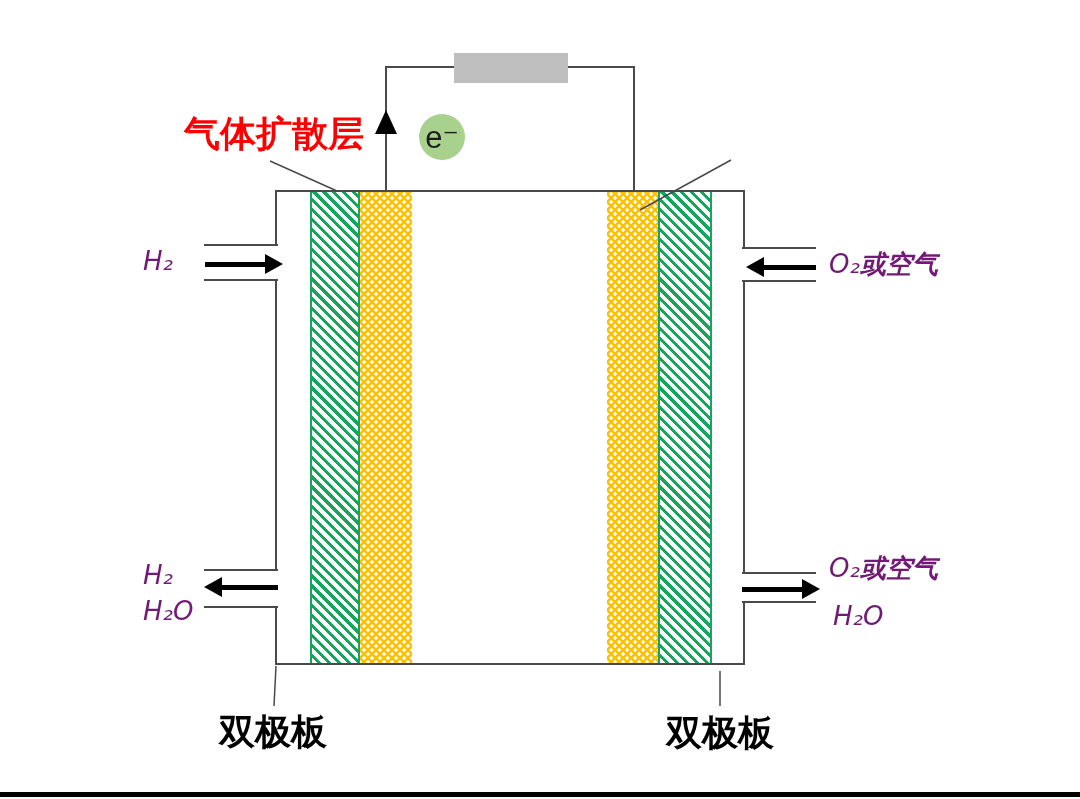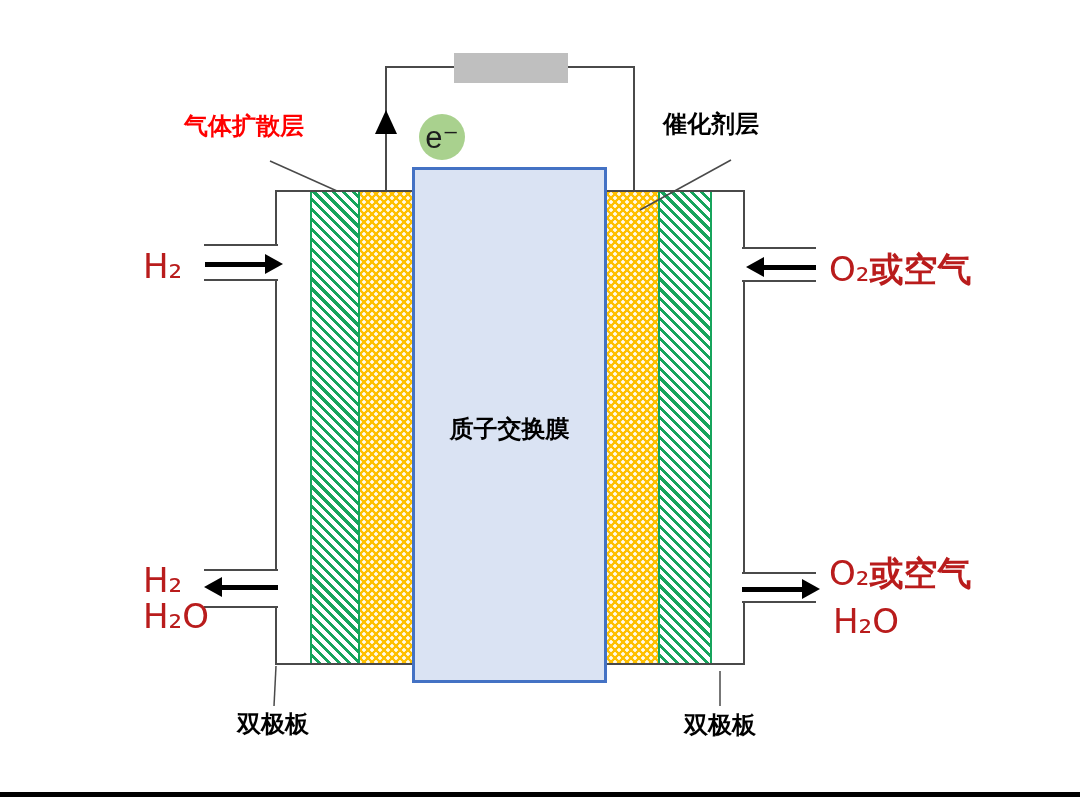--- a/index.html
+++ b/index.html
@@ -52,23 +52,23 @@
   .head-r{width:0;height:0;border-top:10px solid transparent;border-bottom:10px solid transparent;
           border-left:18px solid #000;}
   .head-l{width:0;height:0;border-top:10px solid transparent;border-bottom:10px solid transparent;
           border-right:18px solid #000;}
   .f-h2-in{left:205px;top:254px;width:78px;}
   .f-h2-out{left:204px;top:577px;width:74px;}
   .f-o2-in{left:746px;top:257px;width:70px;}
   .f-o2-out{left:742px;top:579px;width:78px;}
 
   
-  .cn{font-weight:700;font-size:24px;color:#000;white-space:nowrap;}
-  .gas{position:absolute;font-size:34px;font-weight:400;color:#b91c1c;white-space:nowrap;z-index:7;
-       font-family:"DejaVu Sans","Liberation Sans",sans-serif;}
+  .cn{font-weight:700;font-size:36px;color:#000;white-space:nowrap;}
+  .gas{position:absolute;font-size:26px;font-weight:400;color:#701a75;white-space:nowrap;z-index:7;
+       font-family:"DejaVu Sans","Liberation Sans",sans-serif;font-style:italic;}
   .gas .cnpart{font-weight:700;font-family:"Liberation Sans","DejaVu Sans",sans-serif;margin-top:21px;}
   .lbl{position:absolute;z-index:7;}
   .lbl-gdl{left:184px;top:110px;color:var(--gdl-label-red,#ff0000);}
   .lbl-cat{left:663px;top:108px;}
   .lbl-bp-left{left:203px;top:708px;width:140px;text-align:center;}
   .lbl-bp-right{left:650px;top:709px;width:140px;text-align:center;}
   .t-h2-in{left:143px;top:246px;}
   .t-h2-out{left:143px;top:560px;}
   .t-h2o-left{left:143px;top:596px;}
   .t-o2-in{left:829px;top:247px;}
@@ -91,23 +91,20 @@
   <div class="electron">
     <span>e⁻</span>
   </div>
 
   <div class="assembly-fill"></div>
   <div class="layer green-layer green-left"></div>
   <div class="layer yellow-layer yellow-left"></div>
   <div class="layer yellow-layer yellow-right"></div>
   <div class="layer green-layer green-right"></div>
   <div class="assembly-border"></div>
-  <div class="membrane">
-    <span class="cn">质子交换膜</span>
-  </div>
 
   <div class="channel ch-left-in"></div>
   <div class="channel ch-left-out"></div>
   <div class="channel ch-right-in"></div>
   <div class="channel ch-right-out"></div>
 
   <div class="flow f-h2-in">
     <div class="shaft"></div>
       <div class="head-r"></div>
   </div>
@@ -125,21 +122,20 @@
   </div>
 
   <svg class="pointer-svg">
     <line x1="270" y1="161" x2="337" y2="191" stroke="#4a4a4a" stroke-width="1.5"></line>
     <line x1="731" y1="160" x2="640" y2="210" stroke="#4a4a4a" stroke-width="1.5"></line>
     <line x1="276" y1="666" x2="274" y2="706" stroke="#4a4a4a" stroke-width="1.5"></line>
     <line x1="720" y1="671" x2="720" y2="706" stroke="#4a4a4a" stroke-width="1.5"></line>
   </svg>
 
   <div class="lbl lbl-gdl cn">气体扩散层</div>
-  <div class="lbl lbl-cat cn">催化剂层</div>
   <div class="lbl lbl-bp-left cn">双极板</div>
   <div class="lbl lbl-bp-right cn">双极板</div>
 
   <div class="gas t-h2-in">H₂</div>
   <div class="gas t-h2-out">H₂</div>
   <div class="gas t-h2o-left">H₂O</div>
   <div class="gas t-o2-in"><span>O₂</span><span class="cnpart">或空气</span></div>
   <div class="gas t-o2-out"><span>O₂</span><span class="cnpart">或空气</span></div>
   <div class="gas t-h2o-right">H₂O</div>
 

